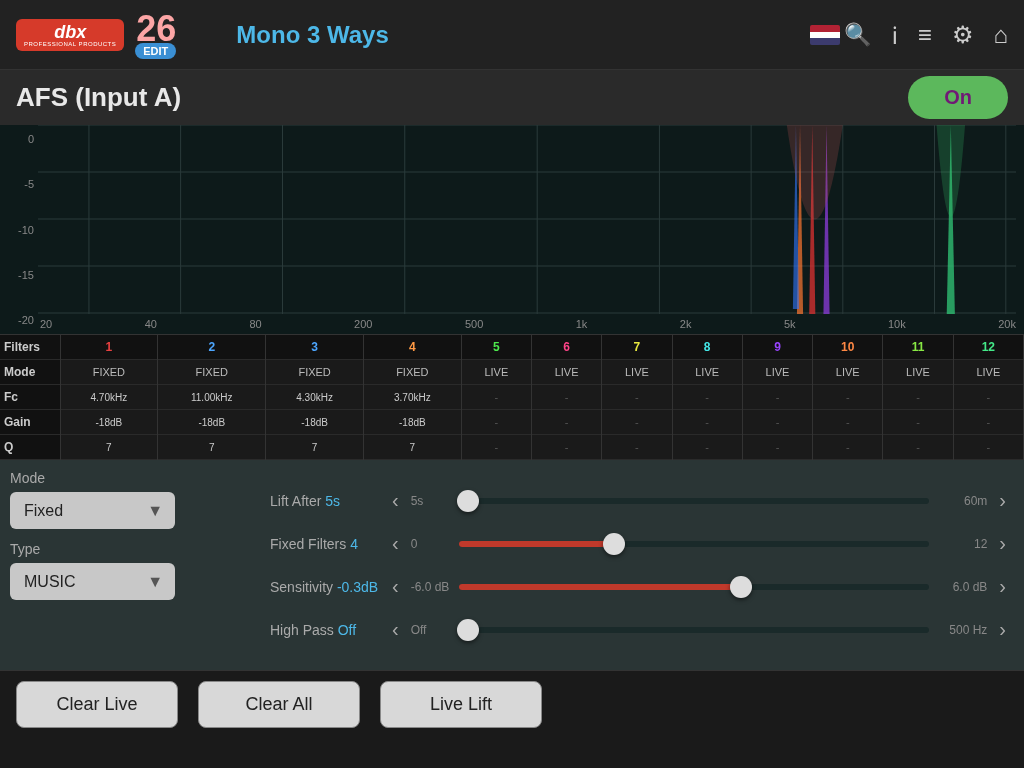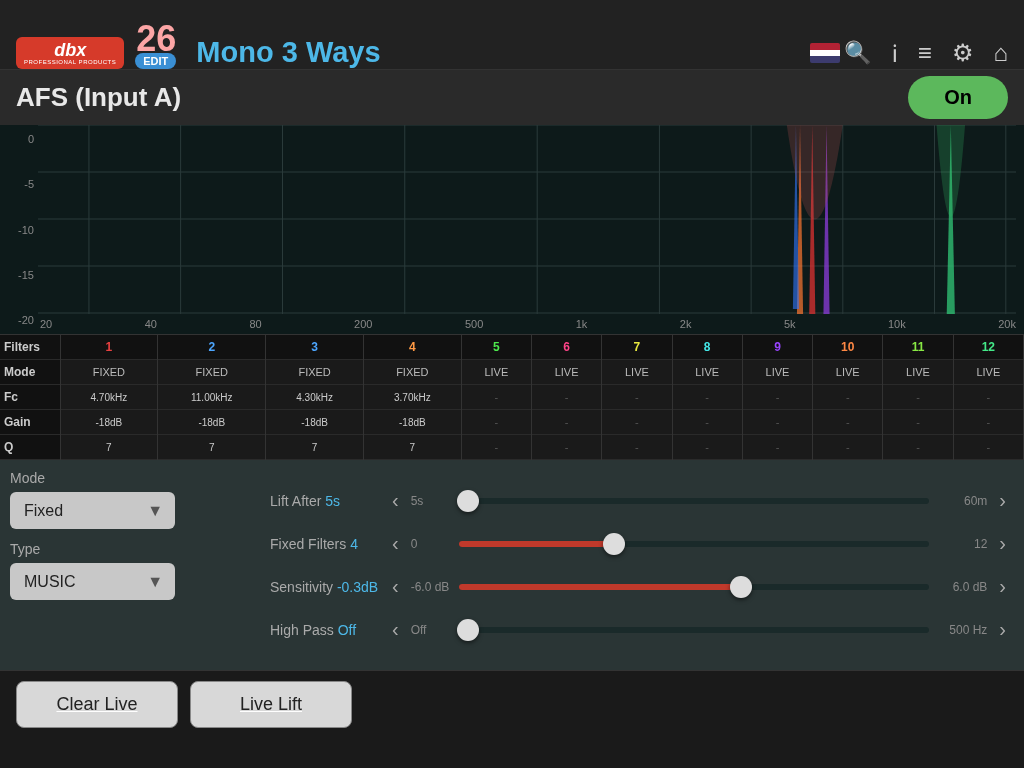--- a/index.html
+++ b/index.html
@@ -10,21 +10,21 @@
       font-family: 'Arial', sans-serif;
       overflow: hidden;
       color: #fff;
     }
 
     
     .header {
       background: #222;
       height: 70px;
       display: flex;
-      align-items: flex-end;
+      align-items: center;
       padding: 0 16px;
       gap: 12px;
       border-bottom: 1px solid #333;
     }
     .dbx-logo {
       background: #d63a2a;
       border-radius: 6px;
       padding: 4px 8px;
       display: flex;
       flex-direction: column;
@@ -53,25 +53,26 @@
       border-radius: 10px;
       padding: 2px 8px;
       font-size: 11px;
       color: #fff;
       font-weight: bold;
       margin-top: -4px;
       margin-left: -8px;
       align-self: flex-end;
     }
     .device-name {
-      font-size: 29px;
+      font-size: 24px;
       font-weight: bold;
       color: #4db8e8;
       flex: 1;
       padding-left: 8px;
+      margin-left: 40px;
     }
     .header-icons {
       display: flex;
       gap: 20px;
       align-items: center;
     }
     .header-icon {
       color: #ccc;
       font-size: 24px;
       cursor: pointer;
@@ -97,21 +98,21 @@
       padding: 0 16px;
       justify-content: space-between;
     }
     .section-title {
       font-size: 26px;
       font-weight: bold;
       color: #e8e8e8;
     }
     .on-button {
       background: #5cb85c;
-      color: #000000;
+      color: #701a75;
       border: none;
       border-radius: 24px;
       padding: 10px 36px;
       font-size: 20px;
       font-weight: bold;
       cursor: pointer;
     }
 
     
     .eq-graph-container {
@@ -314,23 +315,22 @@
       text-align: right;
     }
 
     
     .bottom-bar {
       background: #1a1a1a;
       height: 68px;
       display: flex;
       align-items: center;
       padding: 0 16px;
-      gap: 0;
+      gap: 8px;
       border-top: 1px solid #333;
-      text-decoration: underline;
     }
     .bottom-btn {
       background: #d8d8d8;
       border: 1px solid #888;
       border-radius: 8px;
       padding: 12px 0;
       font-size: 18px;
       color: #222;
       cursor: pointer;
       width: 162px;
@@ -579,14 +579,15 @@
       </div>
       <span class="slider-max">500 Hz</span>
       <span class="slider-arrow">›</span>
     </div>
 
   </div>
 </div>
 
 <div class="bottom-bar">
   <button class="bottom-btn">Clear Live</button>
+  <button class="bottom-btn">Clear All</button>
   <button class="bottom-btn">Live Lift</button>
 </div>
 
 </body></html>

